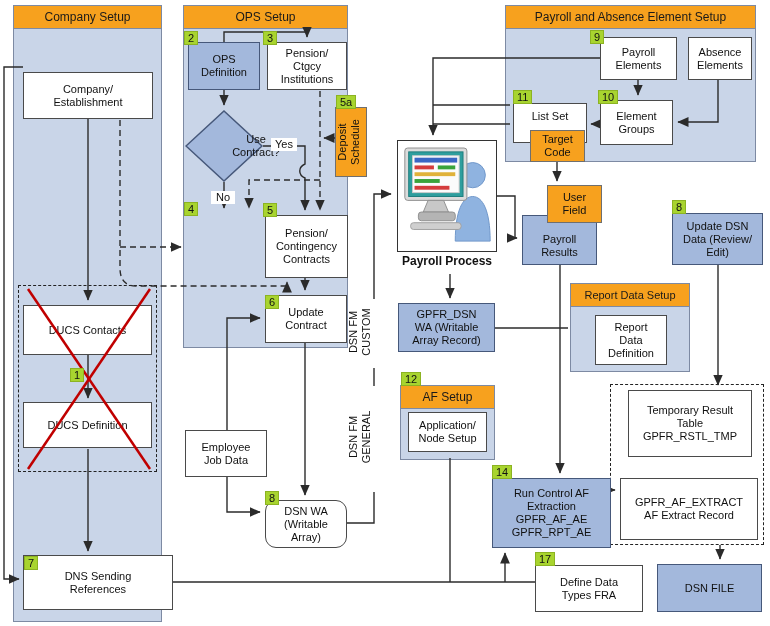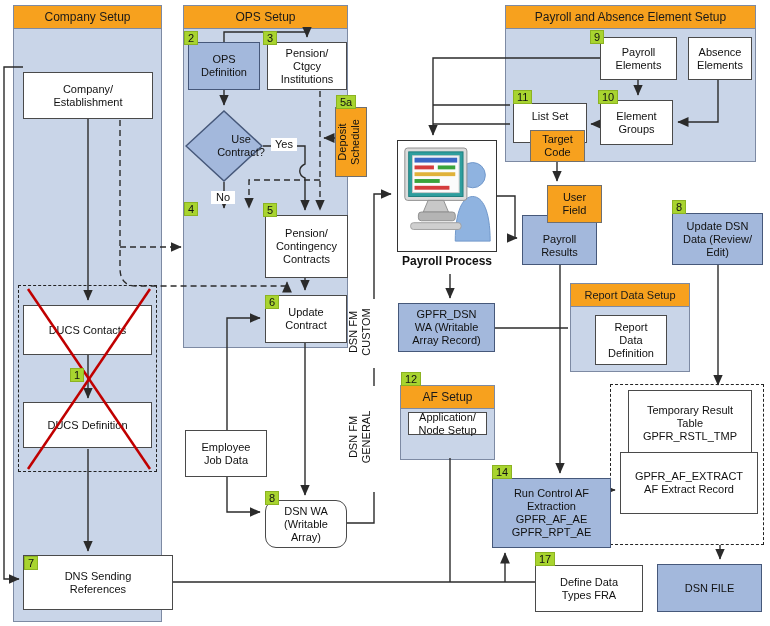--- a/index.html
+++ b/index.html
@@ -22,21 +22,21 @@
   .vlabel{position:absolute;transform:rotate(-90deg);transform-origin:center;text-align:center;font-size:11px;line-height:13px;white-space:pre-line;z-index:4;color:#111;}
   .tag{position:absolute;background:#fff;font-size:11px;line-height:13px;text-align:center;z-index:4;color:#111;}
   .dashedbox{position:absolute;border:1.6px dashed #222;z-index:2;box-sizing:border-box;}
   svg.layer{position:absolute;left:0;top:0;pointer-events:none;}
   #edges{z-index:2;}
   #overlay{z-index:4;}
   .edge{stroke:var(--line);stroke-width:1.4;fill:none;}
   .edge.dash{stroke-dasharray:6 4;}
   .boldlabel{font-weight:bold;font-size:12px;}
   .diamond-wrap{position:absolute;z-index:3;}
-  .diamond-wrap .dtext{position:absolute;left:1px;top:0;width:100%;height:100%;display:flex;align-items:center;justify-content:center;text-align:center;white-space:pre-line;font-size:11px;line-height:13px;padding-left:16px;}
+  .diamond-wrap .dtext{position:absolute;left:16px;top:0;width:100%;height:100%;display:flex;align-items:center;justify-content:center;text-align:center;white-space:pre-line;font-size:11px;line-height:13px;padding-left:16px;}
 </style>
 </head>
 <body>
 
 <div id="stage">
 
   <div class="panel" style="left:13px;top:5px;width:149px;height:617px;">
     <div class="panel-header">Company Setup</div>
   </div>
 
@@ -195,27 +195,27 @@
   <div class="node blue" style="left:672px;top:213px;width:91px;height:52px;">Update DSN
 Data (Review/
 Edit)</div>
 
   <div class="node" style="left:595px;top:315px;width:72px;height:50px;">Report
 Data
 Definition</div>
   <div class="node blue" style="left:398px;top:303px;width:97px;height:49px;">GPFR_DSN
 WA (Writable
 Array Record)</div>
-  <div class="node" style="left:408px;top:412px;width:79px;height:23px;border-width:1px;">Application/
+  <div class="node" style="left:408px;top:412px;width:79px;height:40px;border-width:1px;">Application/
 Node Setup</div>
 
   <div class="node" style="left:628px;top:390px;width:124px;height:67px;">Temporary Result
 Table
 GPFR_RSTL_TMP</div>
-  <div class="node" style="left:620px;top:452px;width:138px;height:62px;">GPFR_AF_EXTRACT
+  <div class="node" style="left:620px;top:478px;width:138px;height:62px;">GPFR_AF_EXTRACT
 AF Extract Record</div>
 
   <div class="node blue" style="left:492px;top:478px;width:119px;height:70px;">Run Control AF
 Extraction
 GPFR_AF_AE
 GPFR_RPT_AE</div>
   <div class="node" style="left:535px;top:565px;width:108px;height:47px;">Define Data
 Types FRA</div>
   <div class="node blue" style="left:657px;top:564px;width:105px;height:48px;">DSN FILE</div>
 

